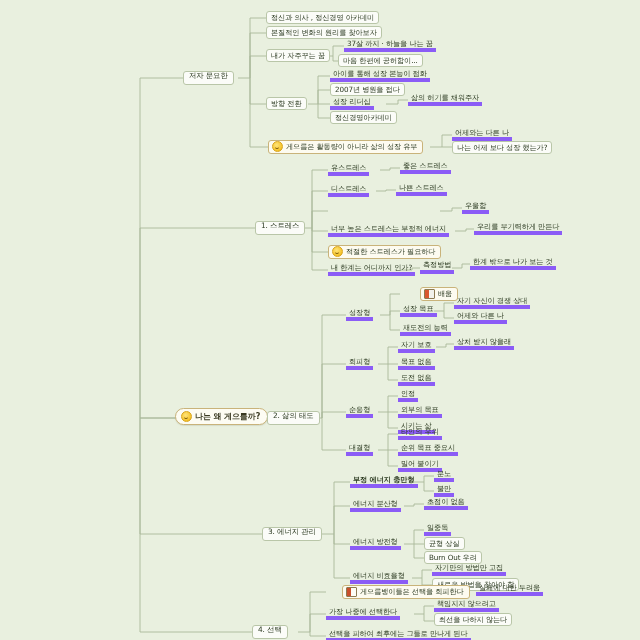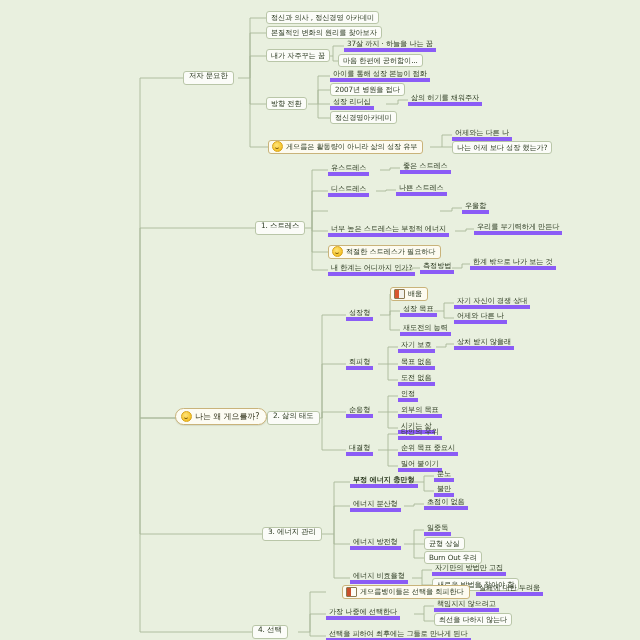--- a/index.html
+++ b/index.html
@@ -119,21 +119,21 @@
     border: 1px solid #8c7a52;
     border-radius: 1px;
     height: 8px;
   }
   .icon-note {
     background: linear-gradient(90deg, #c94f2b 0%, #c94f2b 42%, #fdfdf6 42%, #fdfdf6 100%);
     border: 1px solid #8c7a52;
     border-radius: 1px;
     height: 8px;
   }
-  .root-label { font-weight: normal; }
+  .root-label { font-weight: bold; }
 </style>
 </head>
 <body>
 
 <div id="canvas">
 
   <svg class="lines" viewBox="0 0 640 640">
     <g fill="none" stroke="#a9b89a" stroke-width="0.9">
 
       <path d="M175 418 L140 418 L140 78 L183 78"></path>
@@ -303,35 +303,35 @@
   </div>
 
   <div class="node withicon" style="left:328px; top:245px;">
     <span class="icon icon-smiley"></span>
     <span>적절한 스트레스가 필요하다</span>
   </div>
 
   <div class="node plain" style="left:328px; top:264px;">
     <span>내 한계는 어디까지 인가?</span>
   </div>
-  <div class="node plain" style="left:420px; top:262px;">
+  <div class="node plain" style="left:420px; top:262px;font-family:Liberation Mono, monospace;">
     <span>측정방법</span>
   </div>
   <div class="node plain" style="left:470px; top:258px;">
     <span>한계 밖으로 나가 보는 것</span>
   </div>
 
   <div class="node cat" style="left:267px; top:411px;">
     <span>2. 삶의 태도</span>
   </div>
 
   <div class="node plain" style="left:346px; top:309px;">
     <span>성장형</span>
   </div>
-  <div class="node withicon" style="left:390px; top:287px;">
+  <div class="node withicon" style="left:420px; top:287px;">
     <span class="icon icon-book"></span>
     <span>배움</span>
   </div>
   <div class="node plain" style="left:400px; top:305px;">
     <span>성장 목표</span>
   </div>
   <div class="node plain" style="left:454px; top:297px;">
     <span>자기 자신이 경쟁 상대</span>
   </div>
   <div class="node plain" style="left:454px; top:312px;">

